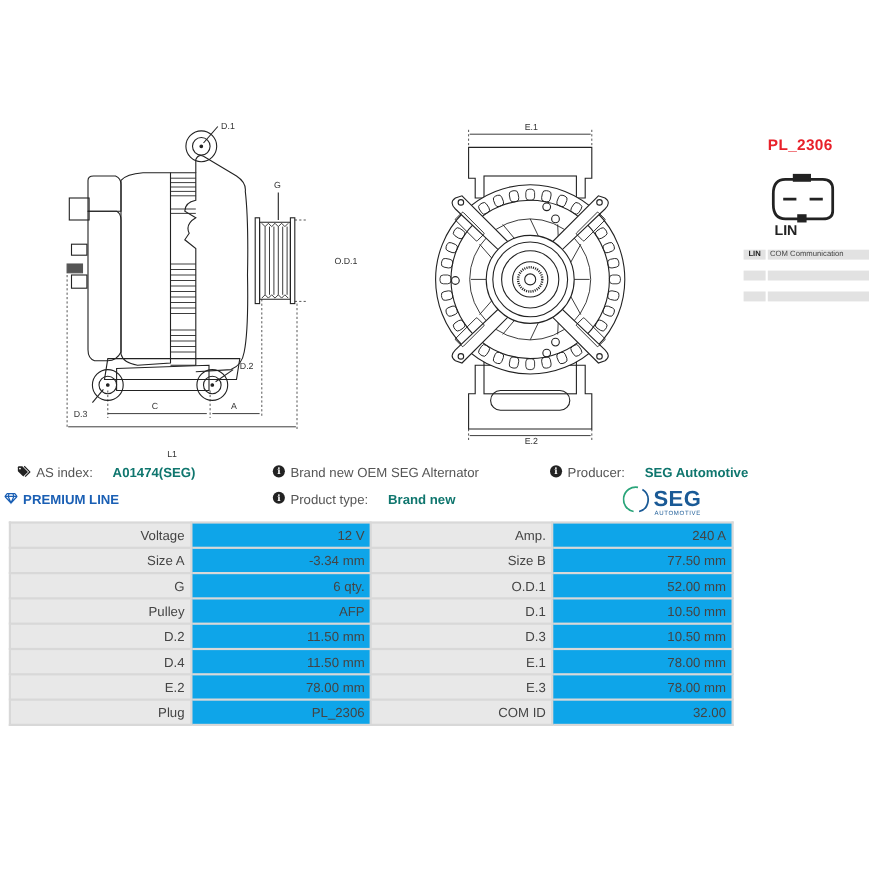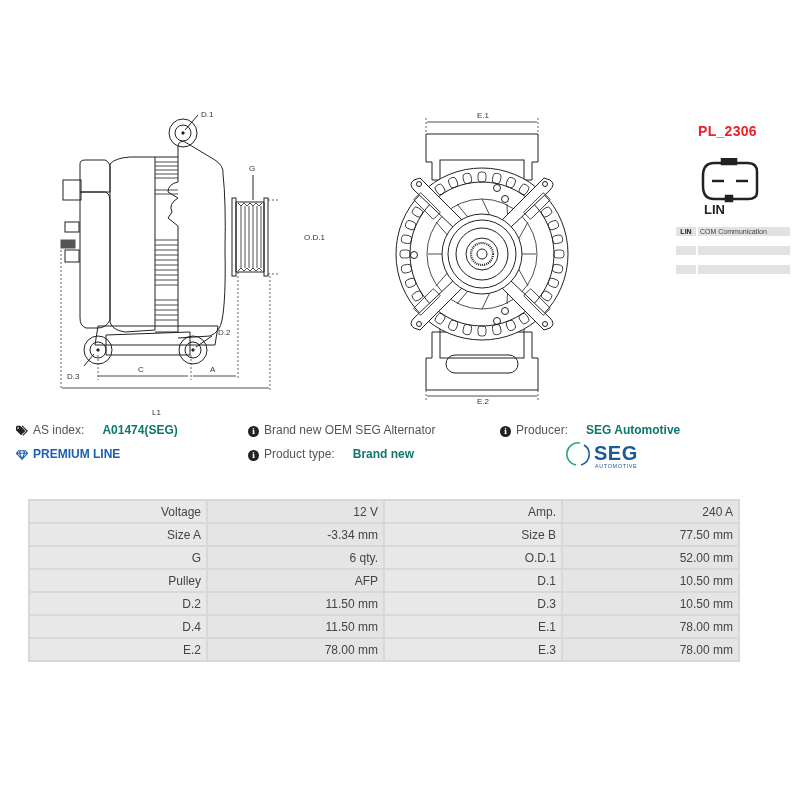--- a/index.html
+++ b/index.html
@@ -12,32 +12,32 @@
 
   #plug-panel { position: absolute; left: 670px; top: 118px; width: 130px; }
   .plug-code { position: absolute; left: 28px; top: 5px; color: #e8212a; font-weight: bold; font-size: 14px; letter-spacing: 0.3px; }
   .plug-icon { position: absolute; left: 30px; top: 40px; width: 60px; height: 46px; }
   .plug-label { position: absolute; left: 34px; top: 84px; font-weight: bold; font-size: 13px; color: #222; }
   .pin-table { position: absolute; left: 6px; top: 109px; width: 114px; }
   .pin-row { display: flex; height: 9px; margin-bottom: 10px; }
   .pin-row .pin { width: 20px; background: #e2e2e2; font-size: 7px; font-weight: bold; color: #222; text-align: center; line-height: 9px; margin-right: 2px; }
   .pin-row .desc { flex: 1; background: #e2e2e2; font-size: 7px; color: #444; line-height: 9px; padding-left: 2px; white-space: nowrap; overflow: hidden; }
 
-  .info { position: absolute; font-size: 12px; color: #555; display: flex; align-items: flex-end; white-space: nowrap; }
+  .info { position: absolute; font-size: 12px; color: #555; display: flex; align-items: flex-start; white-space: nowrap; }
   .info b { color: #0f766e; margin-left: 18px; }
   .info .ico { display: inline-block; width: 12px; height: 12px; margin-right: 5px; }
   .info-circle { width: 11px; height: 11px; border-radius: 50%; background: #222; color: #fff; font-size: 8px; font-weight: bold; font-family: "DejaVu Serif", serif; text-align: center; line-height: 11px; display: inline-block; margin-right: 5px; }
   #premium { color: #1a5fb4; font-weight: bold; }
 
   #seg-logo { position: absolute; left: 566px; top: 440px; width: 84px; height: 30px; }
 
-  #spec-table { position: absolute; left: 8px; top: 499px; border-collapse: collapse; width: 712px; font-size: 12px; margin-left: 20px; }
+  #spec-table { position: absolute; left: 8px; top: 474px; border-collapse: collapse; width: 659px; font-size: 12px; }
   #spec-table td { border: 2px solid #d8d8d8; height: 23px; padding: 0 5px; text-align: right; color: #444; }
   #spec-table td.lbl { background: #e8e8e8; width: 160px; }
-  #spec-table td.val { background: #e5e5e5; width: 159px; }
+  #spec-table td.val { background: #0ea5e9; width: 159px; }
 </style>
 </head>
 <body>
 
 <svg id="side-view" class="drawing" viewBox="0 0 240 300" xmlns="http://www.w3.org/2000/svg" fill="none" stroke="#222" stroke-width="1">
 
   <rect x="23" y="80" width="18" height="20"></rect>
   <rect x="25" y="122" width="14" height="10"></rect>
   <rect x="25" y="150" width="14" height="12"></rect>
   <rect x="21" y="140" width="14" height="8" fill="#555" stroke="#555"></rect>
@@ -248,21 +248,21 @@
 
 <div class="info" style="left:16px;top:423px;">
   <svg class="ico" viewBox="0 0 14 12" xmlns="http://www.w3.org/2000/svg">
       <path d="M0 1 L0 5 L6 11 L11 6 L5 0 L1 0 Z" fill="#222"></path>
       <circle cx="2.5" cy="2.5" r="1" fill="#fff"></circle>
       <path d="M7 0 L13 6 L8 11" fill="none" stroke="#222" stroke-width="1.3"></path>
     </svg>
   <span>AS index:</span>
   <b>A01474(SEG)</b>
 </div>
-<div class="info" style="left:16px;top:447px;">
+<div class="info" style="left:4px;top:447px;">
   <svg class="ico" viewBox="0 0 14 12" xmlns="http://www.w3.org/2000/svg">
       <path d="M3 1 L11 1 L13.5 4 L7 11 L0.5 4 Z M0.5 4 L13.5 4 M5 1 L4 4 L7 11 L10 4 L9 1" fill="none" stroke="#1a5fb4" stroke-width="1.3"></path>
     </svg>
   <span id="premium">PREMIUM LINE</span>
 </div>
 <div class="info" style="left:248px;top:423px;">
   <span class="info-circle">i</span>
   <span>Brand new OEM SEG Alternator</span>
 </div>
 <div class="info" style="left:248px;top:447px;">
@@ -320,14 +320,20 @@
       <td class="val">11.50 mm</td>
       <td class="lbl">E.1</td>
       <td class="val">78.00 mm</td>
     </tr>
     <tr>
       <td class="lbl">E.2</td>
       <td class="val">78.00 mm</td>
       <td class="lbl">E.3</td>
       <td class="val">78.00 mm</td>
     </tr>
+    <tr>
+      <td class="lbl">Plug</td>
+      <td class="val">PL_2306</td>
+      <td class="lbl">COM ID</td>
+      <td class="val">32.00</td>
+    </tr>
   </tbody>
 </table>
 
 </body></html>

